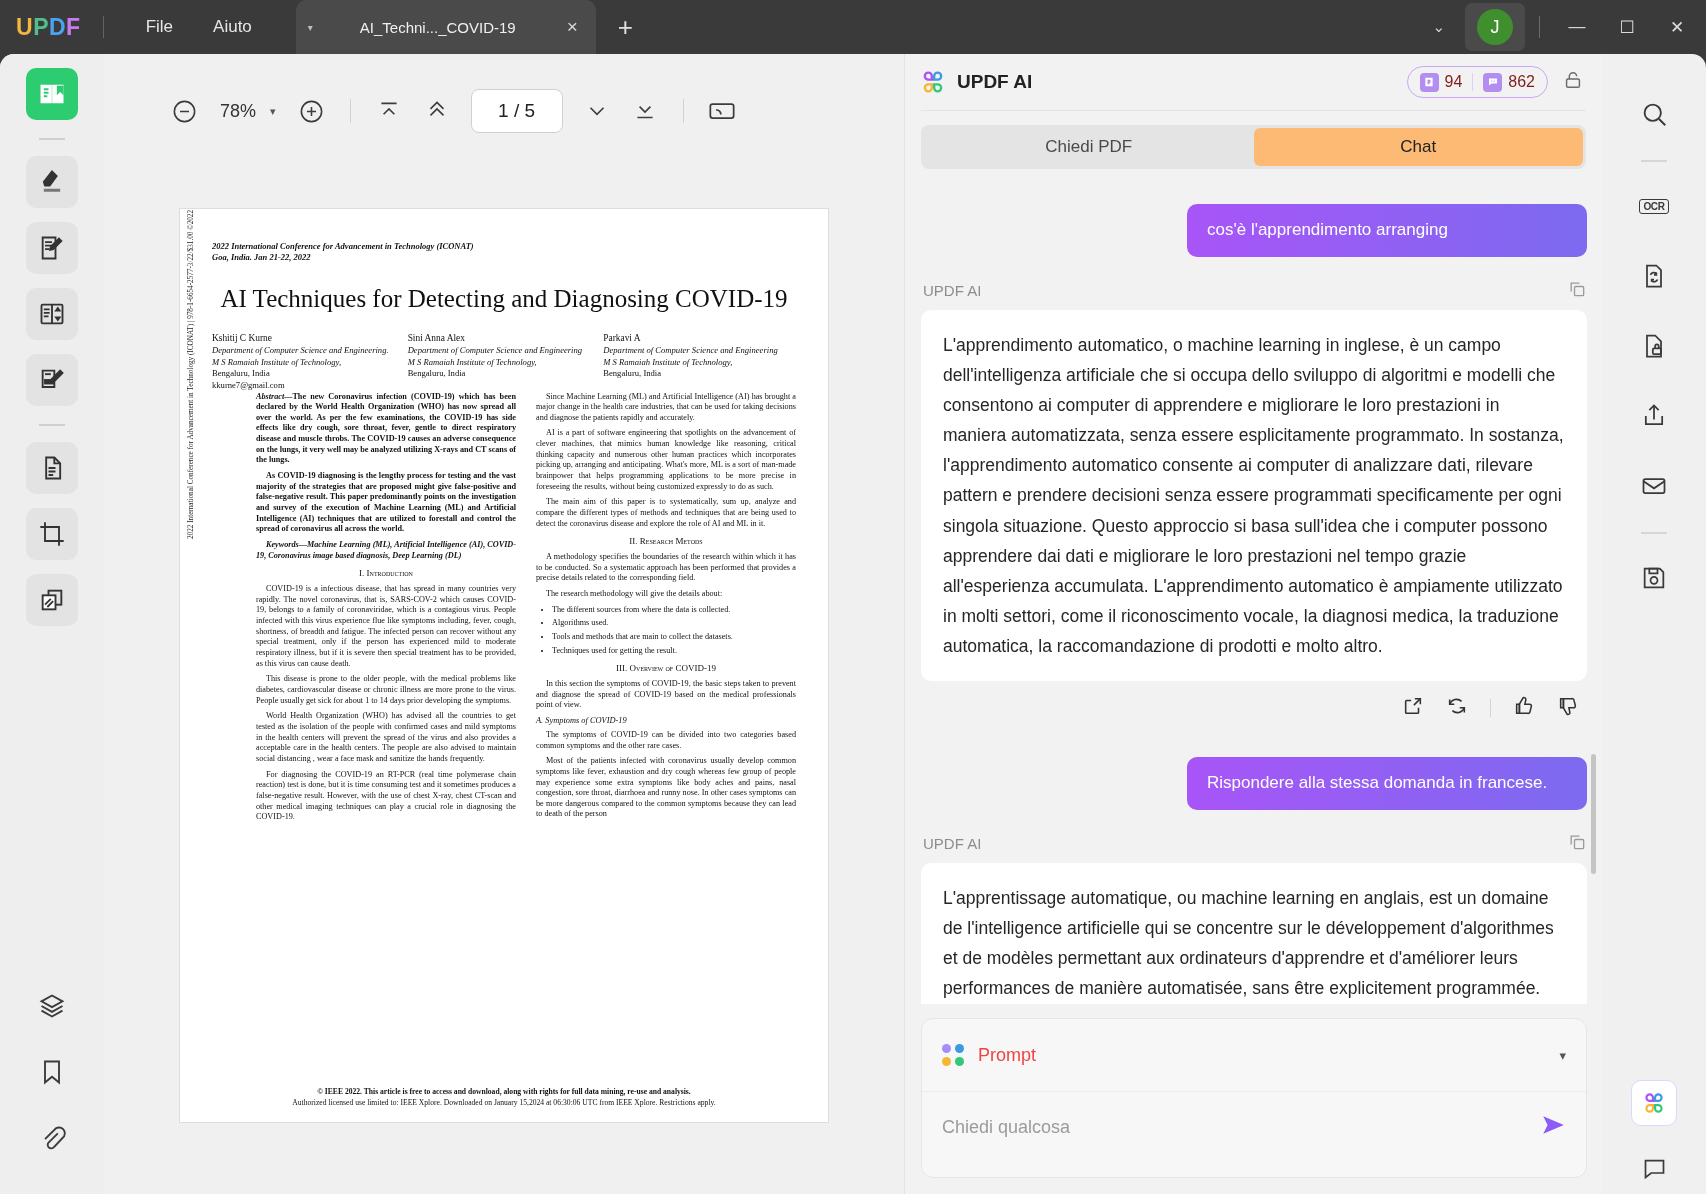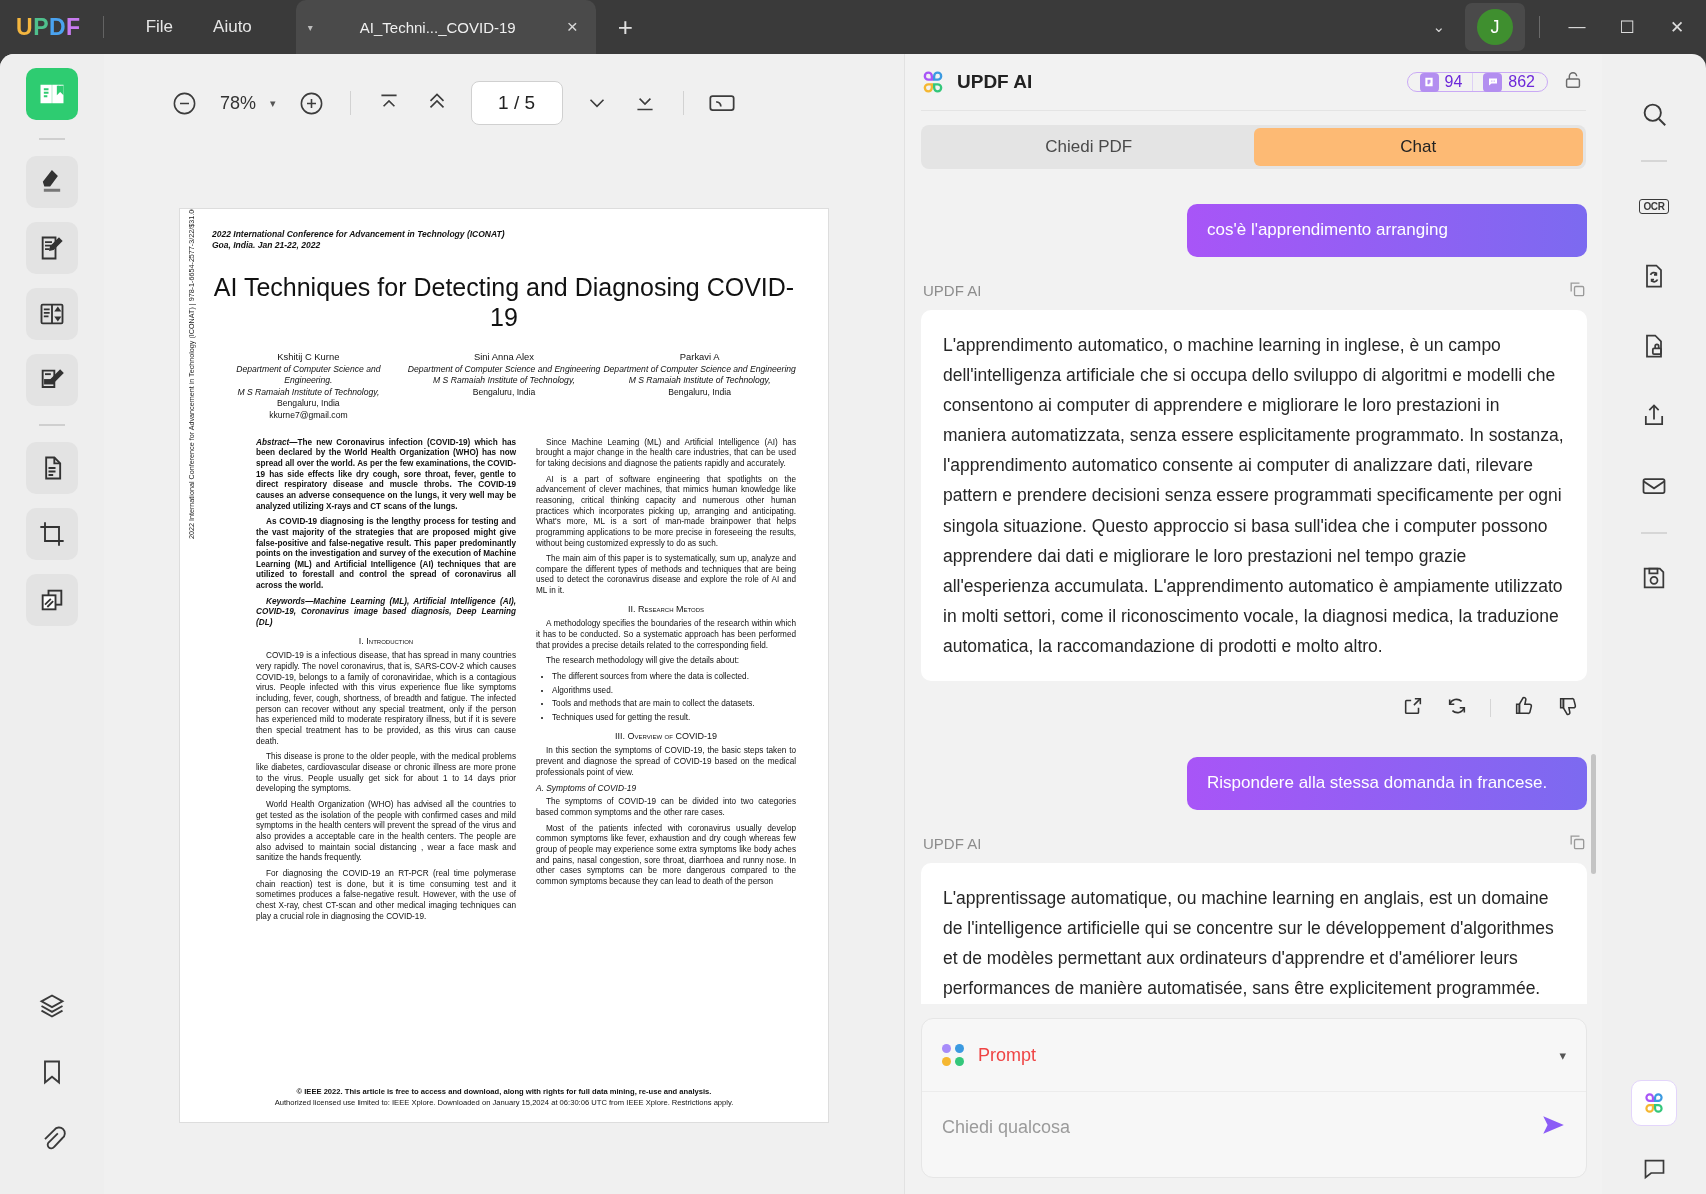--- a/index.html
+++ b/index.html
@@ -58,48 +58,48 @@
     display: flex; align-items: center; justify-content: center; background: #e3e3e3;
   }
   .rail-ico.active { background: #2ecc71; }
   .rail-ico.plain { background: transparent; }
   .rail-div { width: 26px; height: 2px; background: #cfcfcf; margin: 4px 0 16px; }
   .rail-bottom { position: absolute; bottom: 16px; display: flex; flex-direction: column;
                  align-items: center; }
 
   
   .pdftoolbar {
-    position: absolute; top: 8px; left: 104px; width: 800px; height: 82px;
+    position: absolute; top: 16px; left: 104px; width: 800px; height: 82px;
     display: flex; align-items: center; gap: 0px; padding-left: 56px;
   }
   .tbtn { width: 48px; height: 48px; display:flex; align-items:center; justify-content:center;
           color:#3c3c3c; }
   .zoomval { font-size: 18px; color: #333; margin: 0 14px 0 12px; }
   .zcaret { color: #555; font-size: 11px; margin-right: 12px;}
   .tdiv { width: 1px; height: 24px; background: #d2d2d2; margin: 0 14px; }
   .pagebox {
     border: 1px solid #d0d0d0; background: #fff; border-radius: 8px;
     width: 92px; height: 44px; display: flex; align-items: center; justify-content: center;
     font-size: 19px; color: #222; margin: 0 10px;
   }
 
   
   .pdfarea {
     position: absolute; top: 82px; left: 104px; width: 800px; height: 1058px;
     background: #f0f0f0; display: flex; justify-content: center; padding-top: 72px;
   }
   .page {
     width: 650px; height: 915px; background: #fff; border: 1px solid #ddd;
-    position: relative; padding: 20px 32px; font-family: Liberation Sans, sans-serif;
+    position: relative; padding: 32px 32px; font-family: Liberation Serif, serif;
     color: #111; overflow: hidden;
   }
   .conf { font-size: 8.5px; font-weight: bold; font-style: italic; line-height: 1.35; }
   .ptitle { text-align: center; font-size: 25px; line-height: 1.22; margin: 20px 0 18px; }
-  .authors { display: flex; justify-content: space-between; text-align: center;
-             font-size: 8.6px; line-height: 1.35; margin-bottom: 16px; }
+  .authors { display: flex; justify-content: space-between; text-align: left;
+             font-size: 8.6px; line-height: 1.35; }
   .authors .a { width: 33%; }
   .authors .an { font-size: 9.4px; }
   .authors .ai { font-style: italic; }
   .cols { display: flex; gap: 20px; font-size: 8.2px; line-height: 1.3; text-align: justify; margin-left: 44px; }
   .cols > div { width: 50%; }
   .cols p { margin-bottom: 5px; text-indent: 10px; }
   .cols p.nb { text-indent: 0; }
   .sechead { text-align: center; font-variant: small-caps; margin: 7px 0 4px; font-size: 9px;}
   .subhead { font-style: italic; margin: 5px 0 3px; font-size: 8.4px;}
   .cols ul { margin: 0 0 5px 16px; font-size: 8.2px; }
@@ -114,22 +114,22 @@
 
   
   .aipanel {
     position: absolute; top: 0; left: 904px; width: 698px; height: 1140px;
     background: #f2f2f2; border-left: 1px solid #e2e2e2;
   }
   .ai-head { height: 56px; display: flex; align-items: center; padding: 0 18px 0 14px; }
   .ai-logo { width: 28px; height: 28px; margin-right: 10px; }
   .ai-title { font-size: 19px; font-weight: bold; color: #222; }
   .credits {
-    margin-left: auto; border: 1.5px solid #c9a9f5; border-radius: 20px; height: 20px;
-    display: flex; align-items: center; padding: 0 12px; gap: 10px; color: #6d28d9;
+    margin-left: auto; border: 1.5px solid #c9a9f5; border-radius: 20px; height: 32px;
+    display: flex; align-items: center; padding: 0 12px; gap: 10px; color: #7f1d1d;
     font-size: 16px;
   }
   .credits .cit { display: flex; align-items: center; gap: 6px; }
   .cbadge { width: 19px; height: 19px; border-radius: 4px; background: #b38ef0;
             display:flex; align-items:center; justify-content:center; }
   .credsep { width: 1px; height: 18px; background: #ddd0f5; }
   .lockbtn { margin-left: 14px; color: #6b6b6b; }
   .hline { height: 1px; background: #e4e4e4; margin: 0 16px; }
 
   .tabs {

